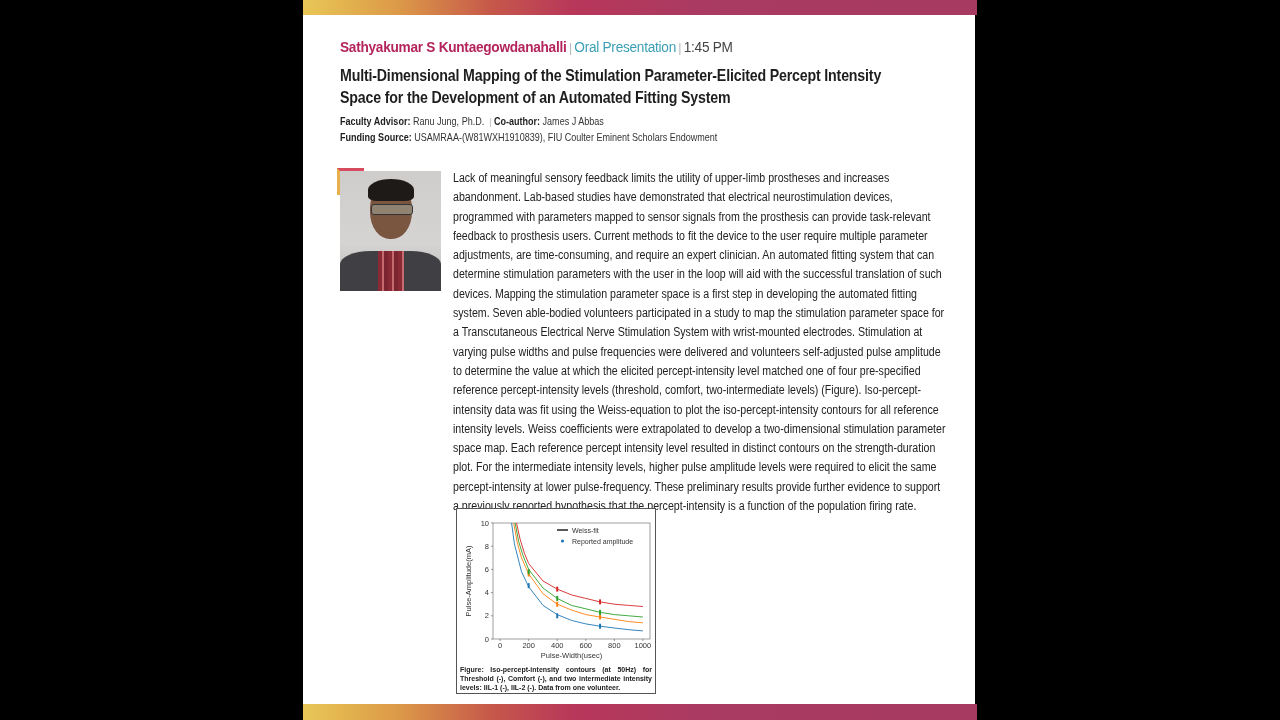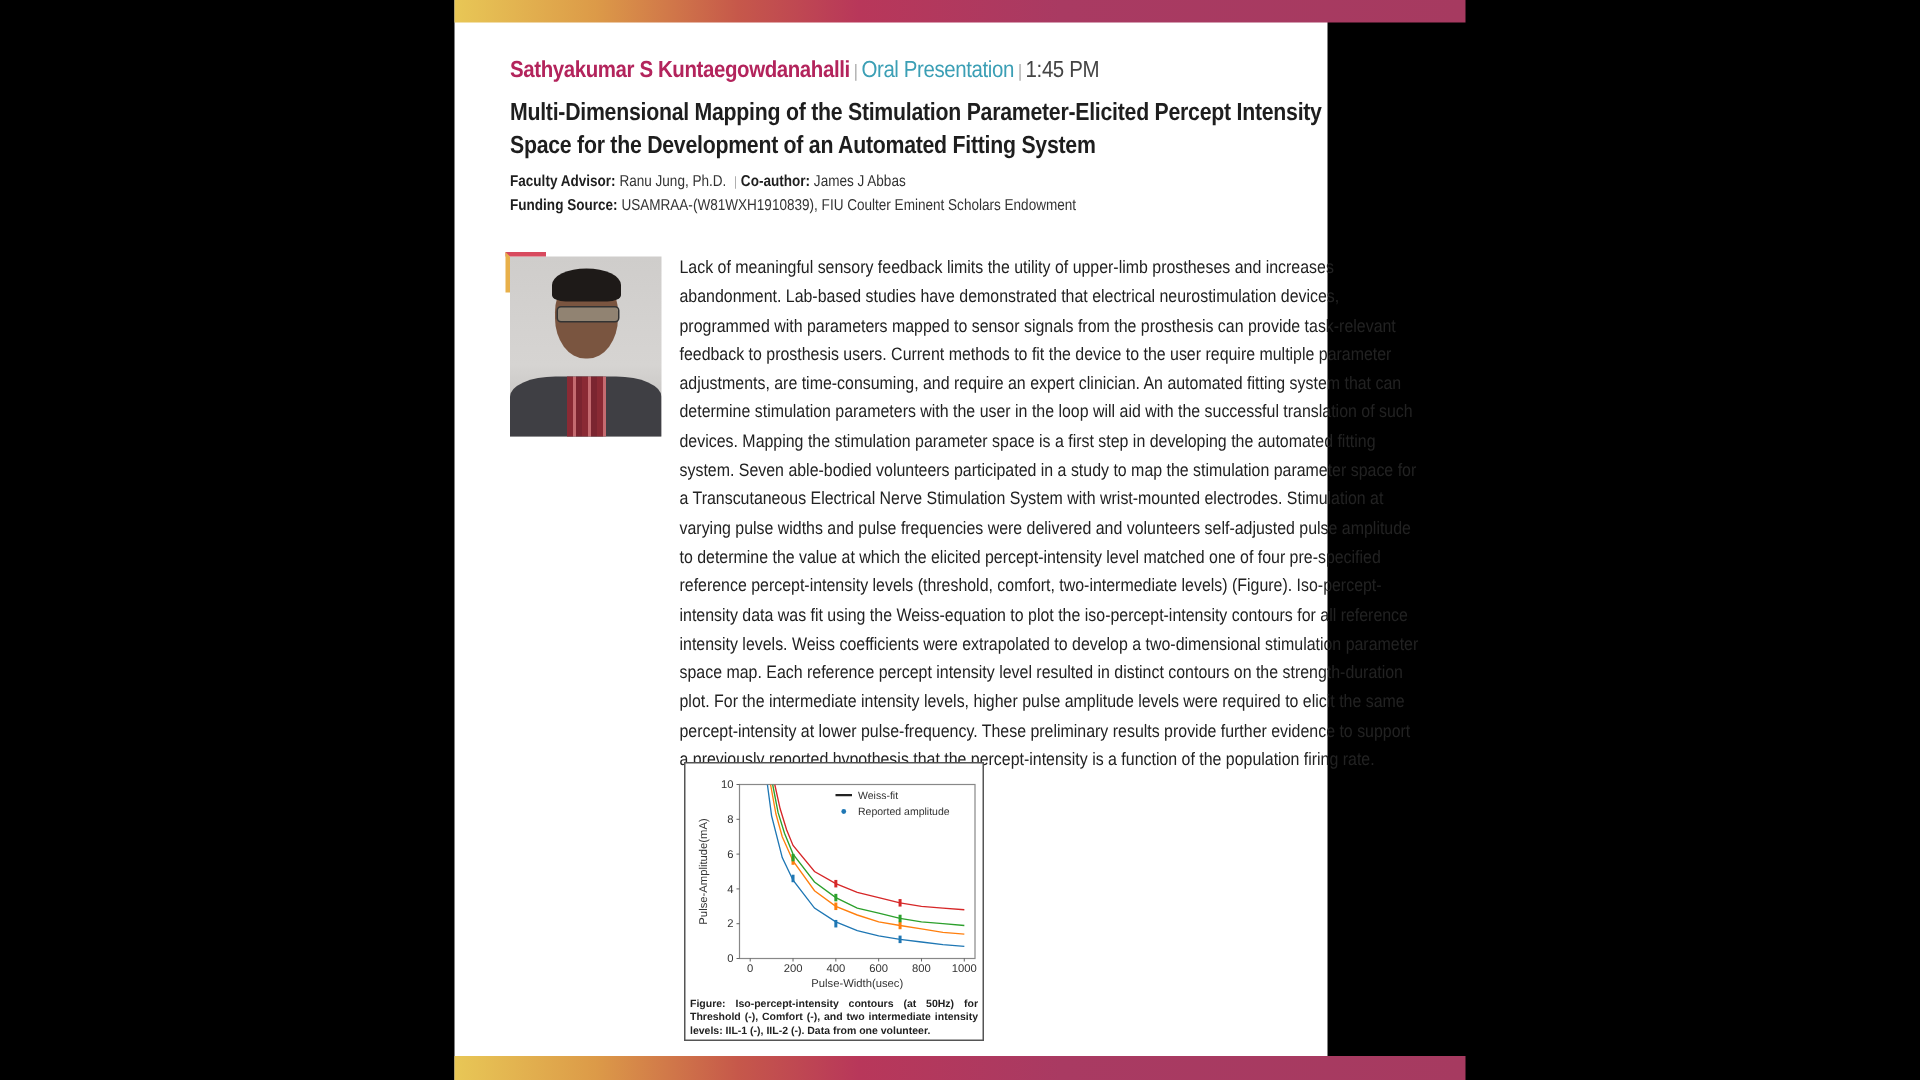--- a/index.html
+++ b/index.html
@@ -1,21 +1,21 @@
 <!DOCTYPE html>
 <html><head>
   <meta charset="utf-8">
   <style>
     html, body { margin: 0; padding: 0; }
     body {
       width: 1280px; height: 720px; background: #000; position: relative; overflow: hidden;
       font-family: "Liberation Sans", sans-serif;
     }
     .page {
-      position: absolute; left: 303px; top: 0; width: 582px; height: 720px; background: #fff;
+      position: absolute; left: 303px; top: 0; width: 672px; height: 720px; background: #fff;
     }
     .bar {
       position: absolute; left: 0; width: 674px;
       background: linear-gradient(90deg, #e8c756 0%, #dc9a48 14%, #c6584a 28%, #b8375a 40%, #a93a62 60%, #a63a60 100%);
     }
     .bar.top { top: 0; height: 15px; }
     .bar.bottom { top: 704px; height: 16px; }
 
     .header-line {
       position: absolute; left: 37px; top: 38px; font-size: 15.5px; white-space: nowrap;

